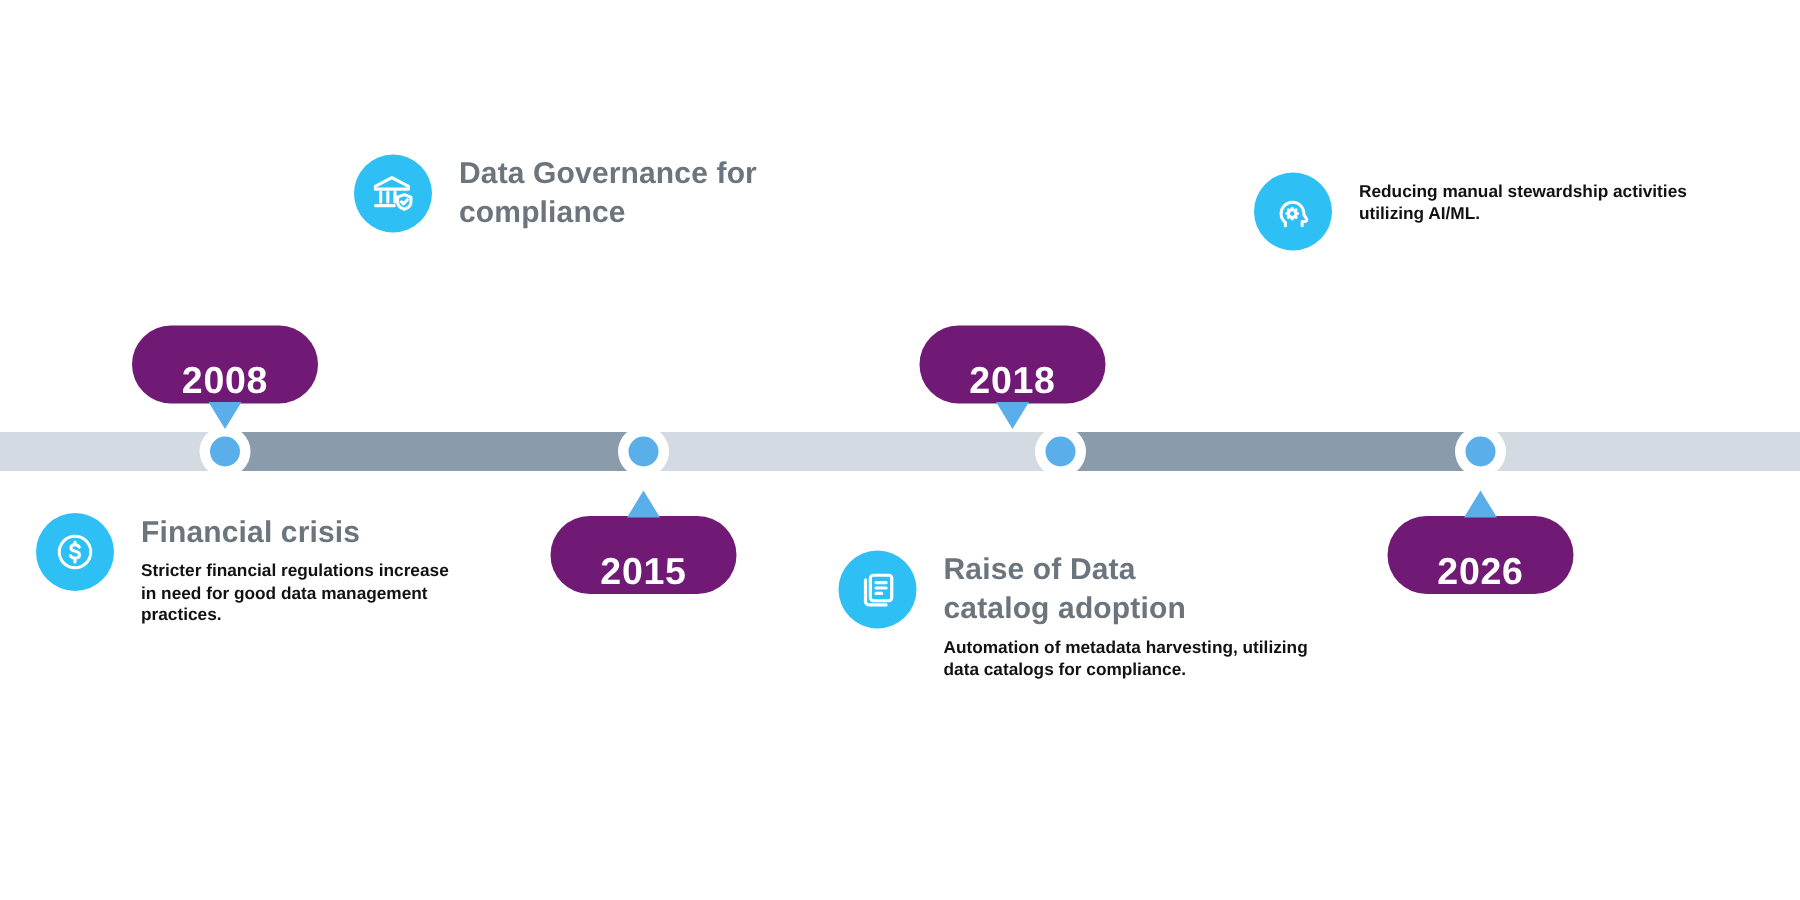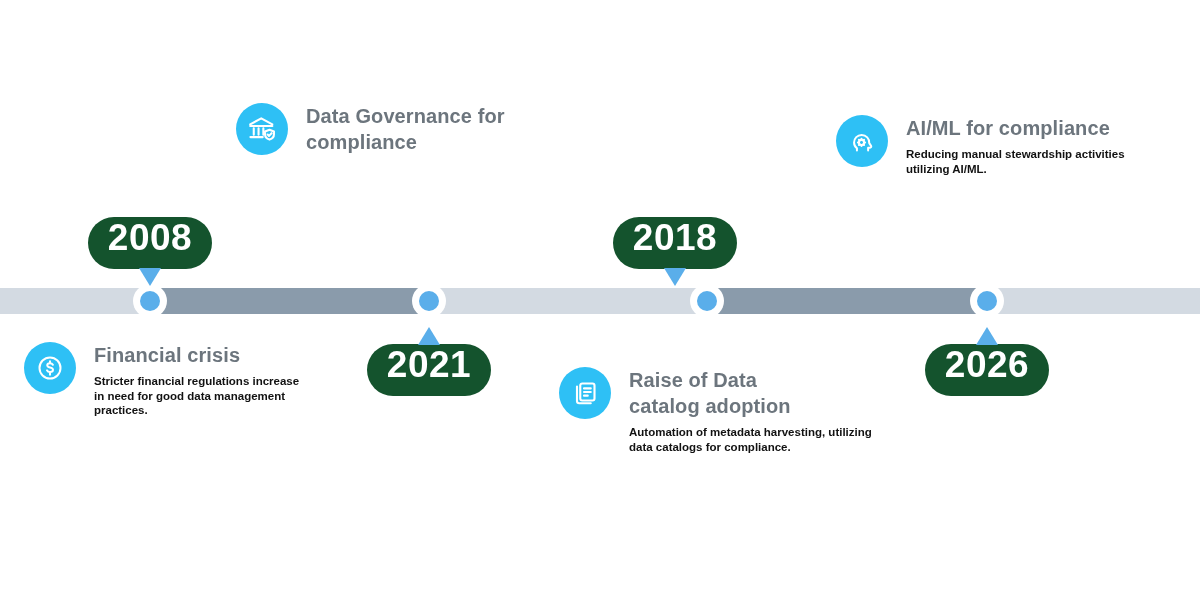--- a/index.html
+++ b/index.html
@@ -53,27 +53,27 @@
     border-radius: 50%;
     background: #5aaeea;
   }
 
   
   .year-bubble {
     position: absolute;
     width: 124px;
     height: 52px;
     border-radius: 26px;
-    background: #14532d;
+    background: #701a75;
     color: #ffffff;
-    font-size: 37px;
+    font-size: 25px;
     font-weight: bold;
     letter-spacing: 0.5px;
     display: flex;
-    align-items: flex-start;
+    align-items: flex-end;
     justify-content: center;
     margin-left: -62px;
   }
   .year-bubble .tail {
     position: absolute;
     left: 50%;
     margin-left: -11px;
     width: 0;
     height: 0;
     border-left: 11px solid transparent;
@@ -156,21 +156,21 @@
         <div class="node-dot"></div>
       </div>
     </div>
 
   <div id="years-layer">
       <div class="year-bubble above" style="left: 150px;">
         <span>2008</span>
         <span class="tail"></span>
       </div>
       <div class="year-bubble below" style="left: 429px;">
-        <span>2021</span>
+        <span>2015</span>
         <span class="tail"></span>
       </div>
       <div class="year-bubble above" style="left: 675px;">
         <span>2018</span>
         <span class="tail"></span>
       </div>
       <div class="year-bubble below" style="left: 987px;">
         <span>2026</span>
         <span class="tail"></span>
       </div>
@@ -225,20 +225,19 @@
       </div>
       <div class="event" style="left: 836px; top: 115px;">
         <div class="event-icon">
           <svg width="30" height="30" viewBox="0 0 24 24" fill="none" stroke="#ffffff" stroke-width="1.6">
             <path d="M16.9 19.6 v-2.3 h1.6 a.9.9 0 0 0 .75-1.4 l-1.45-2.2 c.25-3.6-2.5-6.6-6.1-6.6 -3.35 0-6.05 2.7-6.05 6.05 0 1.9.85 3.5 2.3 4.7 v1.75" stroke-linecap="round" stroke-linejoin="round"></path>
             <circle cx="11.6" cy="13.1" r="2.05"></circle>
             <path d="M11.6 10.2 v.85 M11.6 15.15 v.85 M8.7 13.1 h.85 M13.65 13.1 h.85 M9.55 11.05 l.6.6 M13.05 14.55 l.6.6 M13.65 11.05 l-.6.6 M10.15 14.55 l-.6.6" stroke-linecap="round"></path>
           </svg>
         </div>
         <div class="event-body">
-          <div class="event-title" style="width: 260px;">AI/ML for compliance</div>
           <div class="event-desc" style="width: 250px;">Reducing manual stewardship activities
 utilizing AI/ML.</div>
         </div>
       </div>
     </div>
 
 </div>
 
 </body></html>

